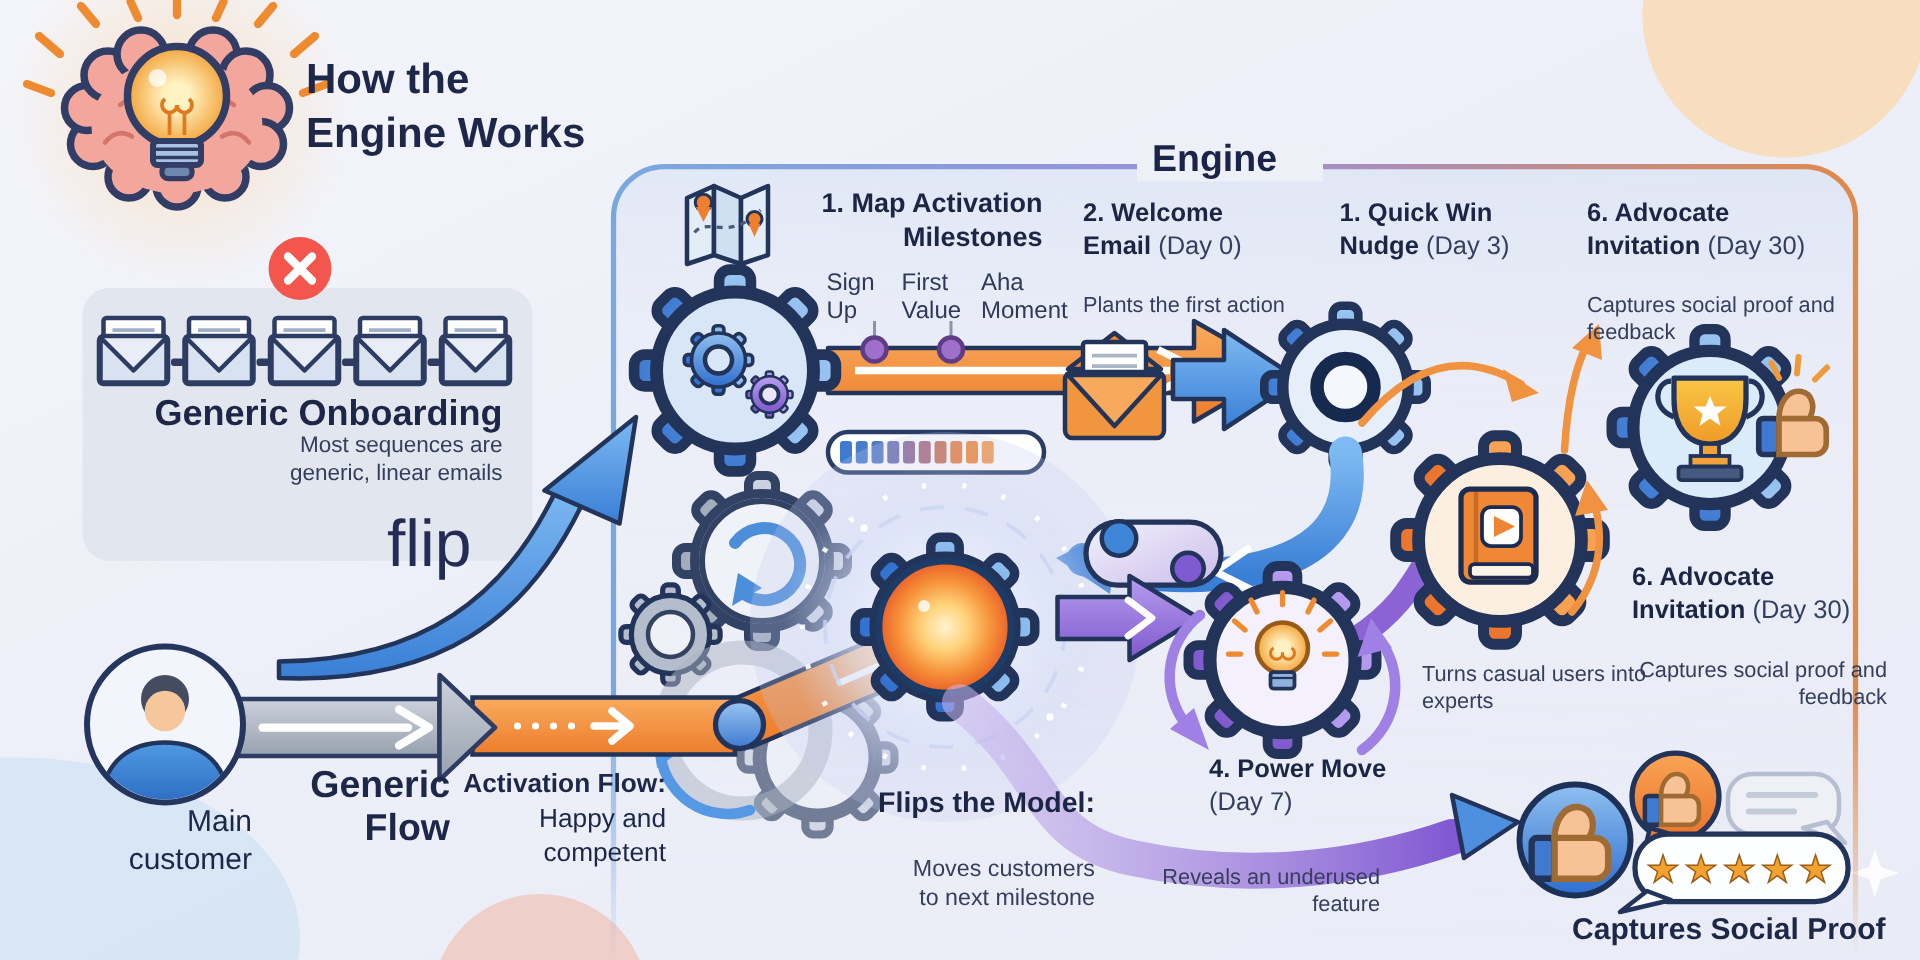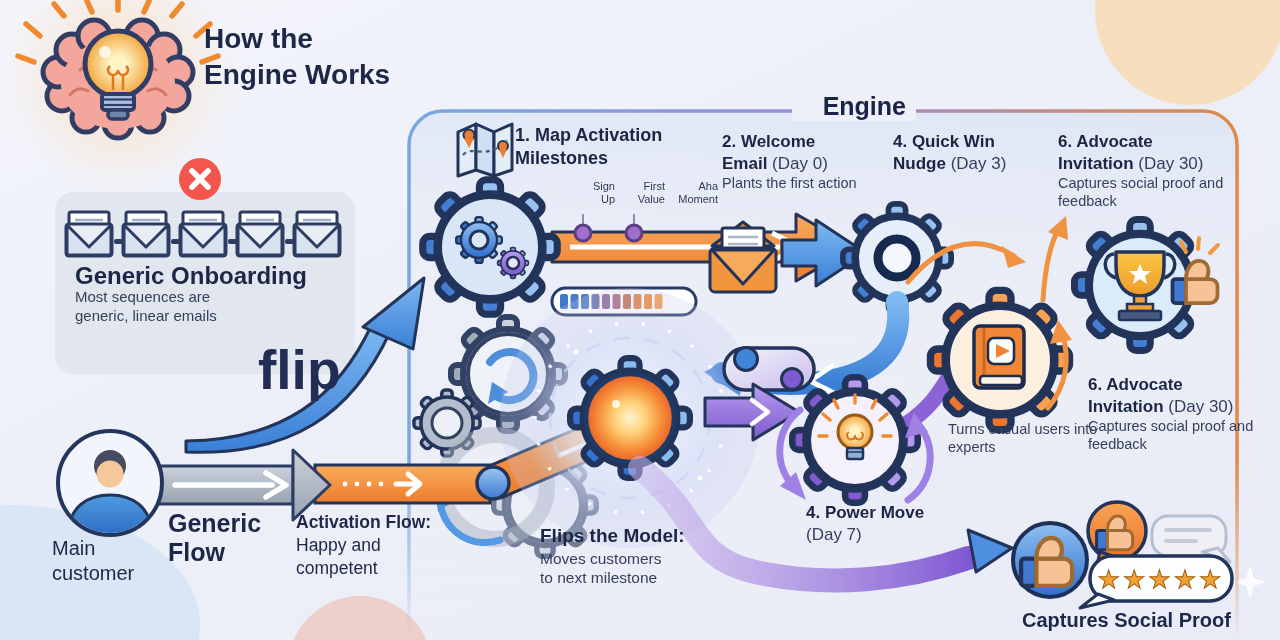--- a/index.html
+++ b/index.html
@@ -2,31 +2,31 @@
 <html><head>
 <meta charset="utf-8">
 <style>
   html,body{margin:0;padding:0}
   #canvas{position:relative;width:1280px;height:640px;overflow:hidden;
     background:linear-gradient(155deg,#f4f5fb 0%,#edeff8 45%,#e9ecf6 100%);
     font-family:"Liberation Sans",sans-serif;}
   #art{position:absolute;left:0;top:0}
   .abs{position:absolute;color:#1c2647}
   .pre{white-space:pre-line}
-  .ctr{text-align:left}
+  .ctr{text-align:right}
   .page-title{font-size:28px;font-weight:800;line-height:1.3;color:#1d2747}
   .card-title{font-size:24px;font-weight:800}
   .card-sub{font-size:15px;line-height:1.25;color:#333f5a}
-  .flip{font-size:55px;font-weight:700;color:#232c55}
+  .flip{font-size:44px;font-weight:400;color:#232c55}
   .engine-label{font-size:25px;font-weight:800;color:#1a2348;background:#eef0f8;padding:0 10px}
   .sec-title{font-size:18px;font-weight:800;line-height:1.28;color:#1b2544}
-  .tick{font-size:11px;line-height:1.18;color:#2e3a58;text-align:right}
+  .tick{font-size:16px;line-height:1.18;color:#2e3a58;text-align:left}
   .step-title{font-size:17px;font-weight:800;line-height:1.3;color:#1b2544}
   .step-title .day{font-weight:400;color:#333f5e}
-  .step-desc{font-size:14.5px;line-height:1.24;color:#353f5c;margin-top:0}
+  .step-desc{font-size:14.5px;line-height:1.24;color:#353f5c;margin-top:21px}
   .big-cap{font-size:20px;font-weight:800;color:#1d2747}
   .mid-lab{font-size:20px;font-weight:400;line-height:1.25;color:#1d2747}
   .flow-lab{font-size:25px;font-weight:800;color:#1d2747}
   .mix{font-size:17.5px;line-height:1.3;color:#1d2747}
   .mix b{font-weight:800}
 </style>
 </head>
 <body>
 
 <div id="canvas">
@@ -455,61 +455,62 @@
     <path d="M110,66 a5,5 0 1 0 8,4 M126,66 a5,5 0 1 1 -8,4" fill="none" stroke="#e07820" stroke-width="2.5"></path>
     <line x1="113" y1="76" x2="113" y2="90" stroke="#e07820" stroke-width="2.5"></line>
     <line x1="123" y1="76" x2="123" y2="90" stroke="#e07820" stroke-width="2.5"></line>
     <rect x="102" y="94" width="32" height="16" rx="3" fill="#a8c0e2" stroke="#323d66" stroke-width="4"></rect>
     <line x1="102" y1="99.5" x2="134" y2="99.5" stroke="#323d66" stroke-width="2.2"></line>
     <line x1="102" y1="105" x2="134" y2="105" stroke="#323d66" stroke-width="2.2"></line>
     <rect x="108" y="110" width="20" height="9" rx="4" fill="#6e87ad" stroke="#323d66" stroke-width="3.5"></rect>
   </g>
 </svg>
 
-<div class="abs page-title pre" style="left:204px;top:21px;width:250px">How the
+<div class="abs page-title pre" style="left:204px;top:35px;width:250px">How the
 Engine Works</div>
 
 <div class="abs card-title ctr" style="left:75px;top:262px;width:260px">Generic Onboarding</div>
 <div class="abs card-sub ctr pre" style="left:75px;top:288px;width:260px">Most sequences are
 generic, linear emails</div>
 
 <div class="abs flip" style="left:258px;top:338px">flip</div>
 
-<div class="abs engine-label" style="left:792px;top:92px;width:104px;text-align:right">Engine</div>
+<div class="abs engine-label" style="left:758px;top:92px;width:104px;text-align:left">Engine</div>
 
 <div class="abs sec-title ctr pre" style="left:515px;top:124px;width:180px">1. Map Activation
 Milestones</div>
 <div class="abs tick pre" style="left:551px;top:180px;width:64px">Sign
 Up</div>
 <div class="abs tick pre" style="left:601px;top:180px;width:64px">First
 Value</div>
 <div class="abs tick pre" style="left:654px;top:180px;width:64px">Aha
 Moment</div>
 
 <div class="abs" style="left:722px;top:131px;width:138px">
   <div class="step-title"><span>2. Welcome Email</span> <span class="day">(Day 0)</span></div>
   <div class="step-desc">Plants the first action</div>
 </div>
 
 <div class="abs" style="left:893px;top:131px;width:150px">
-  <div class="step-title"><span>4. Quick Win Nudge</span> <span class="day">(Day 3)</span></div>
+  <div class="step-title"><span>1. Quick Win Nudge</span> <span class="day">(Day 3)</span></div>
 </div>
 
 <div class="abs" style="left:1058px;top:131px;width:172px">
   <div class="step-title"><span>6. Advocate Invitation</span> <span class="day">(Day 30)</span></div>
   <div class="step-desc">Captures social proof and feedback</div>
 </div>
 
 <div class="abs ctr" style="left:540px;top:524px;width:190px">
   <div class="step-title" style="font-size:19px">Flips the Model:</div>
   <div class="step-desc pre" style="font-size:15.5px">Moves customers
 to next milestone</div>
 </div>
 
 <div class="abs step-title" style="left:806px;top:502px;width:132px"><span>4. Power Move</span> <span class="day">(Day 7)</span></div>
+<div class="abs step-desc ctr" style="left:770px;top:556px;width:150px">Reveals an underused feature</div>
 
 <div class="abs" style="left:948px;top:421px;width:168px">
   <div class="step-desc">Turns casual users into experts</div>
 </div>
 
 <div class="abs" style="left:1088px;top:374px;width:170px">
   <div class="step-title"><span>6. Advocate Invitation</span> <span class="day">(Day 30)</span></div>
   <div class="step-desc ctr">Captures social proof and feedback</div>
 </div>
 

